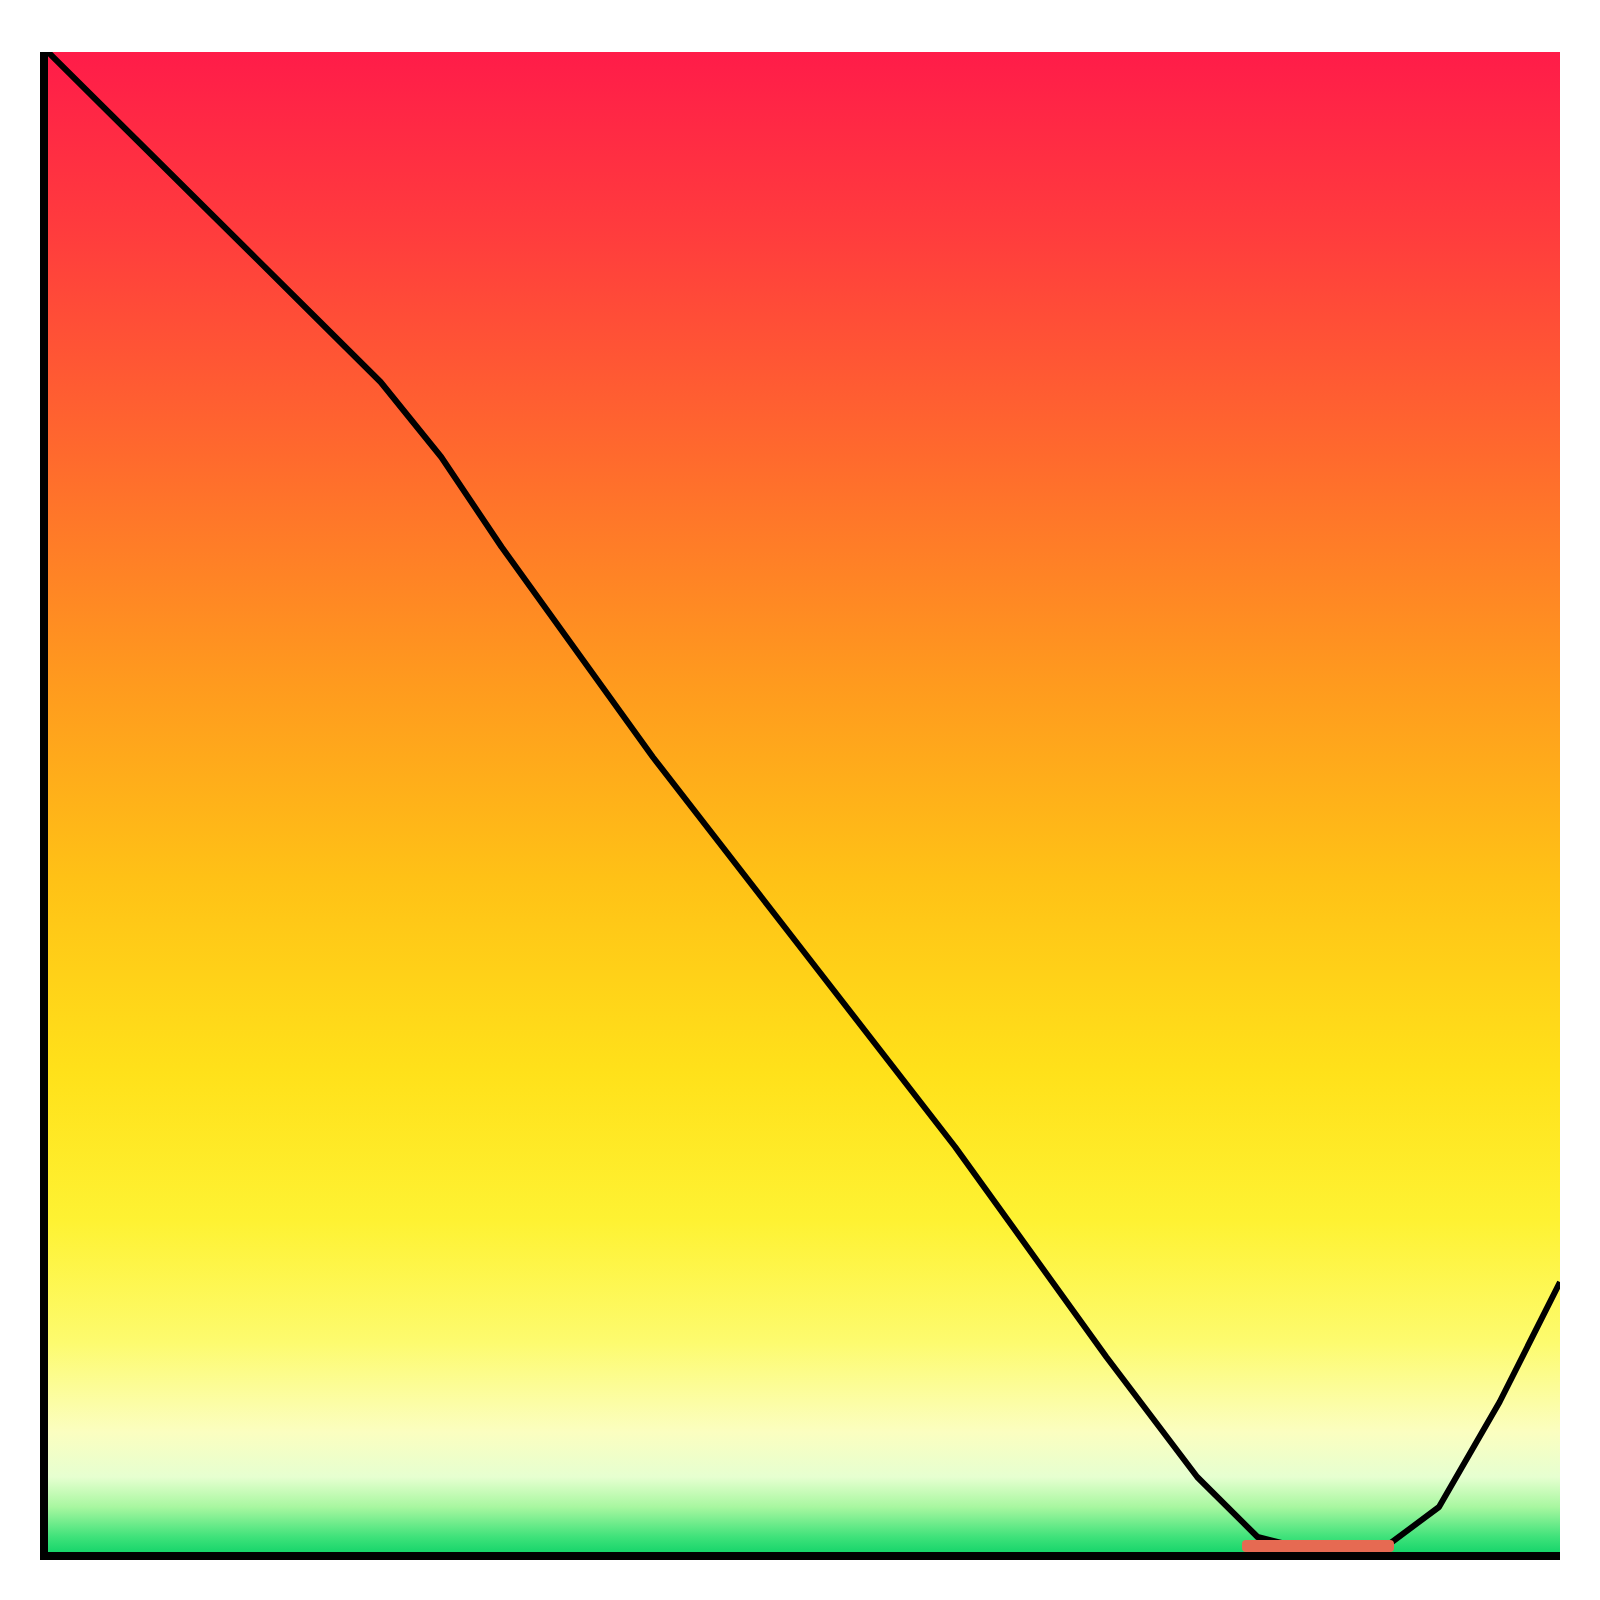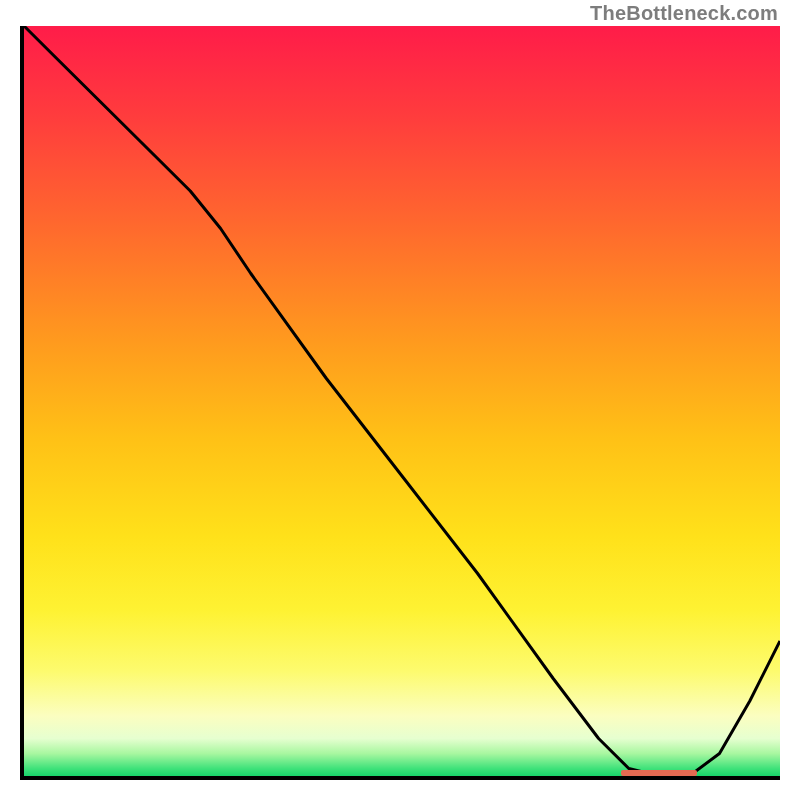--- a/index.html
+++ b/index.html
@@ -91,21 +91,20 @@
     height: 6px;
     background: #e66a52;
     border-radius: 2px;
   }
 </style>
 </head>
 <body>
 
 <div class="wrapper">
 
-  <div class="attribution">TheBottleneck.com</div>
 
   <div class="plot-outer">
     <div class="gradient-area"></div>
 
     <svg class="curve-svg" viewBox="0 0 756 750" preserveAspectRatio="none">
       <path fill="none" stroke="#000000" stroke-width="3" stroke-linejoin="round" d="M 0.0 0.0 L 30.2 30.0 L 75.6 75.0 L 136.1 135.0 L 166.3 165.0 L 196.6 202.5 L 226.8 247.5 L 302.4 352.5 L 378.0 450.0 L 453.6 547.5 L 529.2 652.5 L 574.6 712.5 L 604.8 742.5 L 635.0 750.0 L 665.3 750.0 L 695.5 727.5 L 725.8 675.0 L 756.0 615.0"></path>
     </svg>
 
     <div class="marker-band" style="left: 601.24px; width: 75.6px; bottom: 4px; background: rgb(230, 106, 82);"></div>
   </div>

